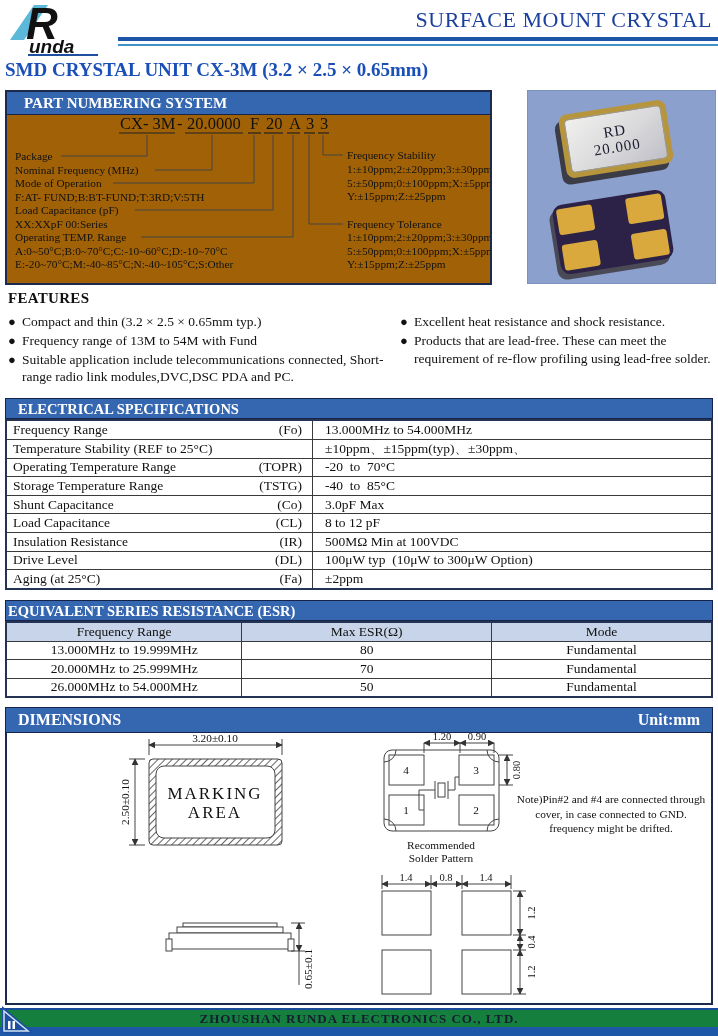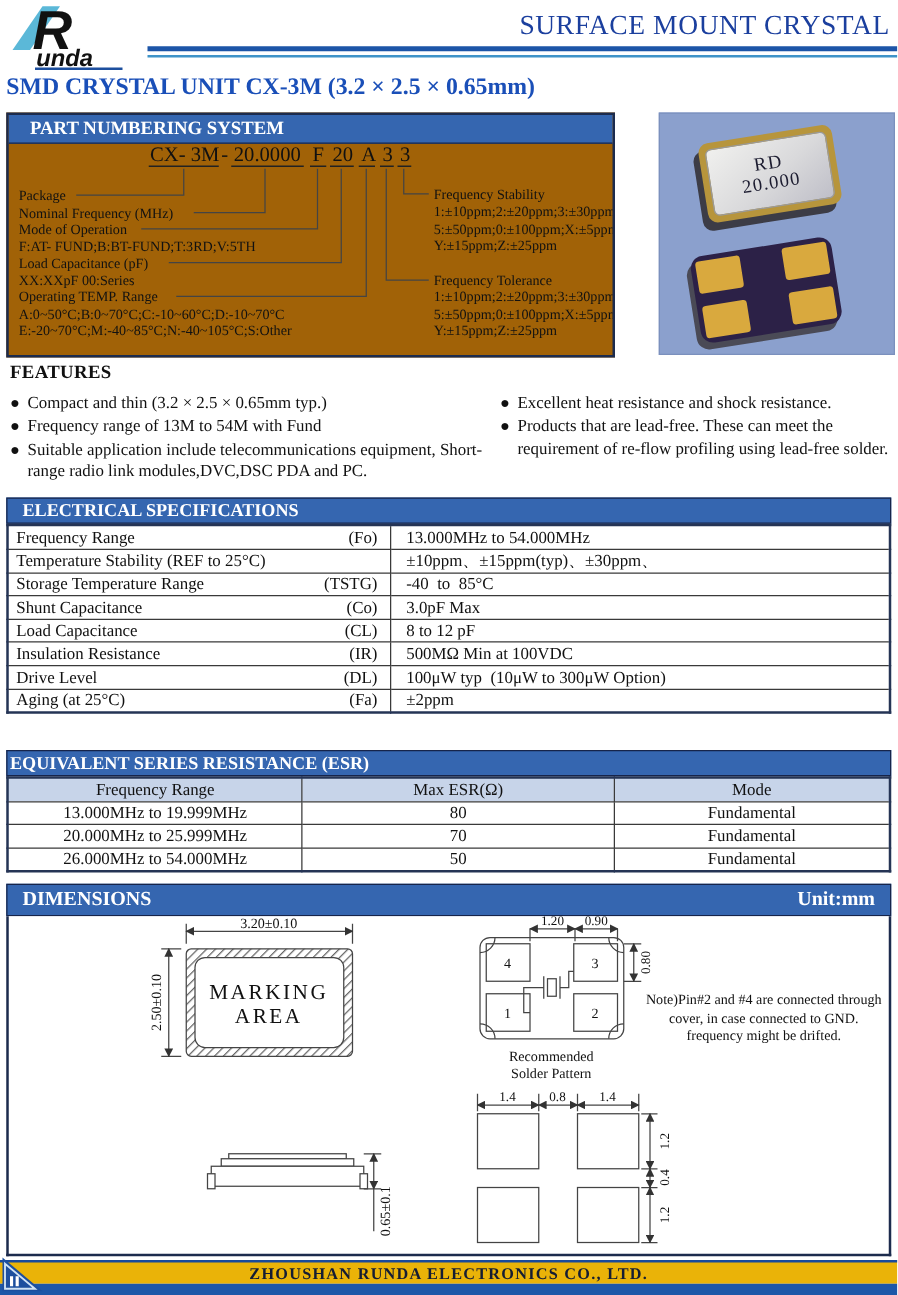--- a/index.html
+++ b/index.html
@@ -47,21 +47,21 @@
   .esr-bar{position:absolute;top:600px;left:5px;width:708px;height:21px;line-height:20px;font-size:14.5px;padding-left:2px;box-sizing:border-box;}
   .esr-table{position:absolute;top:621px;left:5px;width:708px;border-collapse:collapse;border:2px solid #253455;table-layout:fixed;}
   .esr-table td,.esr-table th{border:1px solid #3a3a3a;font-size:13.5px;font-weight:normal;height:17.5px;padding:0;text-align:center;}
   .esr-table th{background:#c7d4e9;}
   .esr-table .c1{width:33.2%;} .esr-table .c2{width:35.2%;}
   
   .dims-bar{position:absolute;top:707px;left:5px;width:708px;height:26px;font-size:16px;box-sizing:border-box;
             display:flex;justify-content:space-between;align-items:center;padding:0 12px;gap:14px;}
   .dims-box{position:absolute;top:733px;left:5px;width:708px;height:272px;border:2px solid #1c2b4d;border-top:none;box-sizing:border-box;background:#fff;}
   
-  .footer-band{position:absolute;top:1008px;left:0;width:718px;height:19px;background:#eab308;border-top:2px solid #1a4a9a;box-sizing:border-box;
+  .footer-band{position:absolute;top:1008px;left:0;width:718px;height:19px;background:#15803d;border-top:2px solid #1a4a9a;box-sizing:border-box;
                text-align:center;font-size:13px;font-weight:bold;color:#151d33;letter-spacing:1px;line-height:17px;}
   .footer-bar{position:absolute;top:1027px;left:0;width:718px;height:9px;background:#1d57a8;}
   .footer-logo{position:absolute;top:1004px;left:1px;}
   
   svg text{font-family:"Liberation Serif",serif;fill:#111;}
   .t11{font-size:11.3px;} .t10{font-size:10.5px;} .t16{font-size:16.5px;} .tmk{font-size:17px;letter-spacing:2px;}
 </style>
 </head>
 <body>
 
@@ -163,21 +163,21 @@
         <div class="bullet">
             <span class="dot">●</span>
             <span>Compact and thin (3.2 × 2.5 × 0.65mm typ.)</span>
           </div>
         <div class="bullet">
             <span class="dot">●</span>
             <span>Frequency range of 13M to 54M with Fund</span>
           </div>
         <div class="bullet">
             <span class="dot">●</span>
-            <span>Suitable application include telecommunications equipment, Short-range radio link modules,DVC,DSC PDA and PC.</span>
+            <span>Suitable application include telecommunications connected, Short-range radio link modules,DVC,DSC PDA and PC.</span>
           </div>
       </div>
       <div class="fcol-r">
         <div class="bullet">
             <span class="dot">●</span>
             <span>Excellent heat resistance and shock resistance.</span>
           </div>
         <div class="bullet">
             <span class="dot">●</span>
             <span>Products that are lead-free. These can meet the requirement of re-flow profiling using lead-free solder.</span>
@@ -199,20 +199,29 @@
           <td class="val">13.000MHz to 54.000MHz</td>
         </tr>
       <tr>
           <td class="lab">
             <div class="labwrap">
               <span>Temperature Stability (REF to 25°C)</span>
               <span></span>
             </div>
           </td>
           <td class="val">±10ppm、±15ppm(typ)、±30ppm、</td>
+        </tr>
+      <tr>
+          <td class="lab">
+            <div class="labwrap">
+              <span>Operating Temperature Range</span>
+              <span>(TOPR)</span>
+            </div>
+          </td>
+          <td class="val">-20  to  70°C</td>
         </tr>
       <tr>
           <td class="lab">
             <div class="labwrap">
               <span>Storage Temperature Range</span>
               <span>(TSTG)</span>
             </div>
           </td>
           <td class="val">-40  to  85°C</td>
         </tr>

